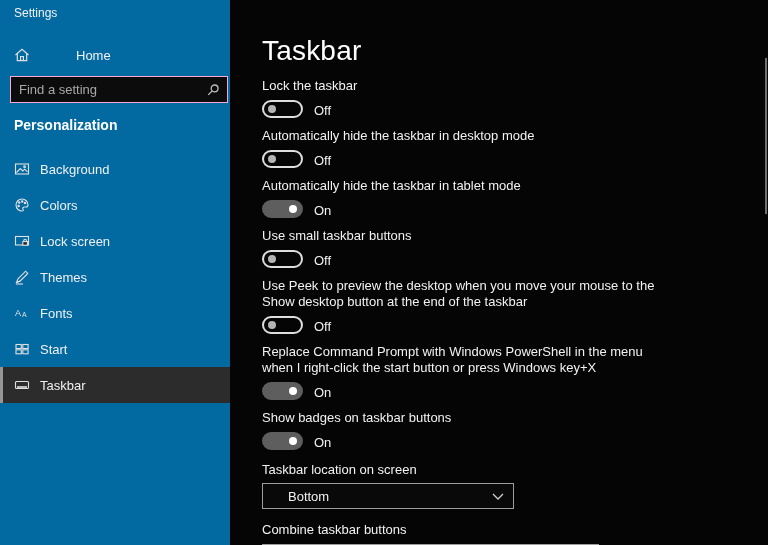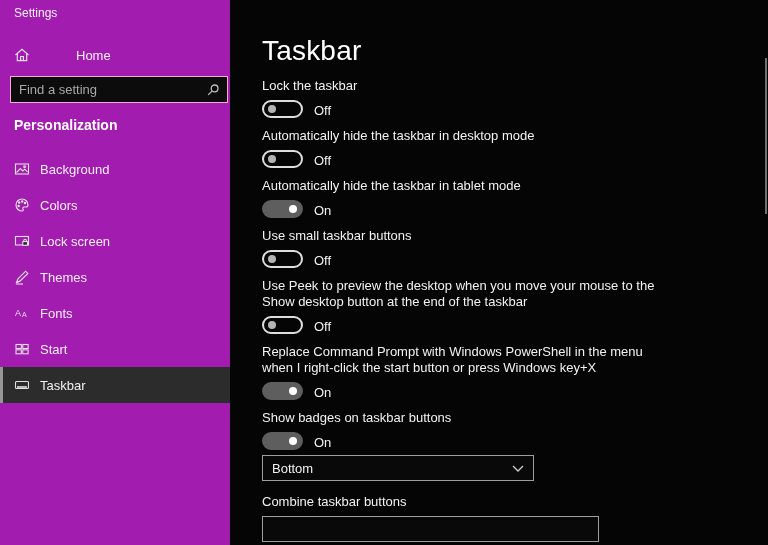--- a/index.html
+++ b/index.html
@@ -3,21 +3,21 @@
 <meta charset="utf-8">
 <style>
   html,body{margin:0;padding:0;background:#000;}
   .stage{
     position:relative;width:768px;height:545px;overflow:hidden;
     background:#050505;color:#fff;
     font-family:"Liberation Sans","DejaVu Sans",sans-serif;
     -webkit-font-smoothing:antialiased;
   }
   
-  .sidebar{position:absolute;left:0;top:0;width:230px;height:545px;background:#a21caf;}
+  .sidebar{position:absolute;left:0;top:0;width:230px;height:545px;background:#0369a1;}
   .app-title{position:absolute;left:14px;top:6px;font-size:12px;color:#f2f2f2;}
   .home-row{position:absolute;left:0;top:40px;width:230px;height:30px;display:flex;align-items:center;cursor:default;gap:36px;}
   .home-row .nav-icon{margin-left:14px;}
   .home-row .nav-label{margin-left:10px;font-size:13px;color:#f2f2f2;}
   .search-box{
     position:absolute;left:10px;top:76px;width:218px;height:27px;box-sizing:border-box;
     border:1px solid #f9a8d4;background:#0c0c0c;display:flex;align-items:center;
   }
   .search-box input{
     flex:1;background:transparent;border:none;outline:none;color:#cfcfcf;
@@ -46,21 +46,21 @@
   .toggle{position:relative;width:41px;height:18px;border-radius:10px;box-sizing:border-box;cursor:pointer;flex:0 0 41px;}
   .toggle.off{border:2px solid #dedede;background:transparent;}
   .toggle.off .knob{position:absolute;left:4px;top:3px;width:8px;height:8px;border-radius:50%;background:#b4b4b4;}
   .toggle.on{border:2px solid #5e5e5e;background:#5e5e5e;}
   .toggle.on .knob{position:absolute;right:4px;top:3px;width:8px;height:8px;border-radius:50%;background:#ffffff;}
   .state-label{margin-left:11px;font-size:13px;color:#f2f2f2;}
   .dropdown{
     margin-top:5px;height:26px;box-sizing:border-box;border:1px solid #9e9e9e;background:#090909;
     display:flex;align-items:center;justify-content:space-between;cursor:pointer;
   }
-  .dropdown.dd-location{width:272px;}
+  .dropdown.dd-location{width:252px;padding-left:16px;}
   .dropdown.dd-combine{width:337px;margin-top:6px;height:26px;}
   .dropdown .dd-value{font-size:13px;color:#f2f2f2;padding-left:9px;}
   .dropdown .dd-chevron{padding-right:9px;display:flex;align-items:center;}
   .label-location{margin-top:12px;}
   .label-combine{margin-top:13px;}
   
   .scroll-thumb{position:absolute;right:1px;top:58px;width:2px;height:156px;background:#6f6f6f;}
 </style>
 </head>
 <body>
@@ -254,20 +254,21 @@
       </div>
 
       <div class="setting-label">Show badges on taskbar buttons</div>
       <div class="toggle-row">
         <div class="toggle on">
             <div class="knob"></div>
           </div>
         <span class="state-label">On</span>
       </div>
 
+      <div class="setting-label label-location">Taskbar location on screen</div>
       <div class="dropdown dd-location">
         <span class="dd-value">Bottom</span>
         <span class="dd-chevron">
           <svg width="12" height="7" viewBox="0 0 12 7" fill="none" stroke="#cfcfcf" stroke-width="1.3">
               <path d="M1 1 L6 6 L11 1"></path>
             </svg>
         </span>
       </div>
 
       <div class="setting-label label-combine">Combine taskbar buttons</div>

